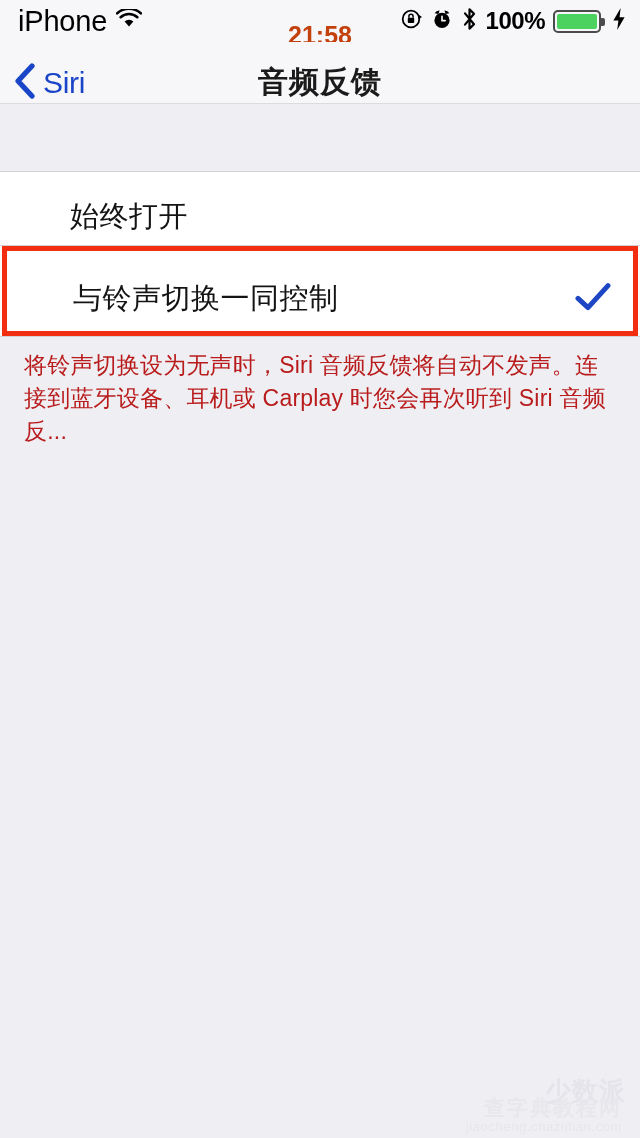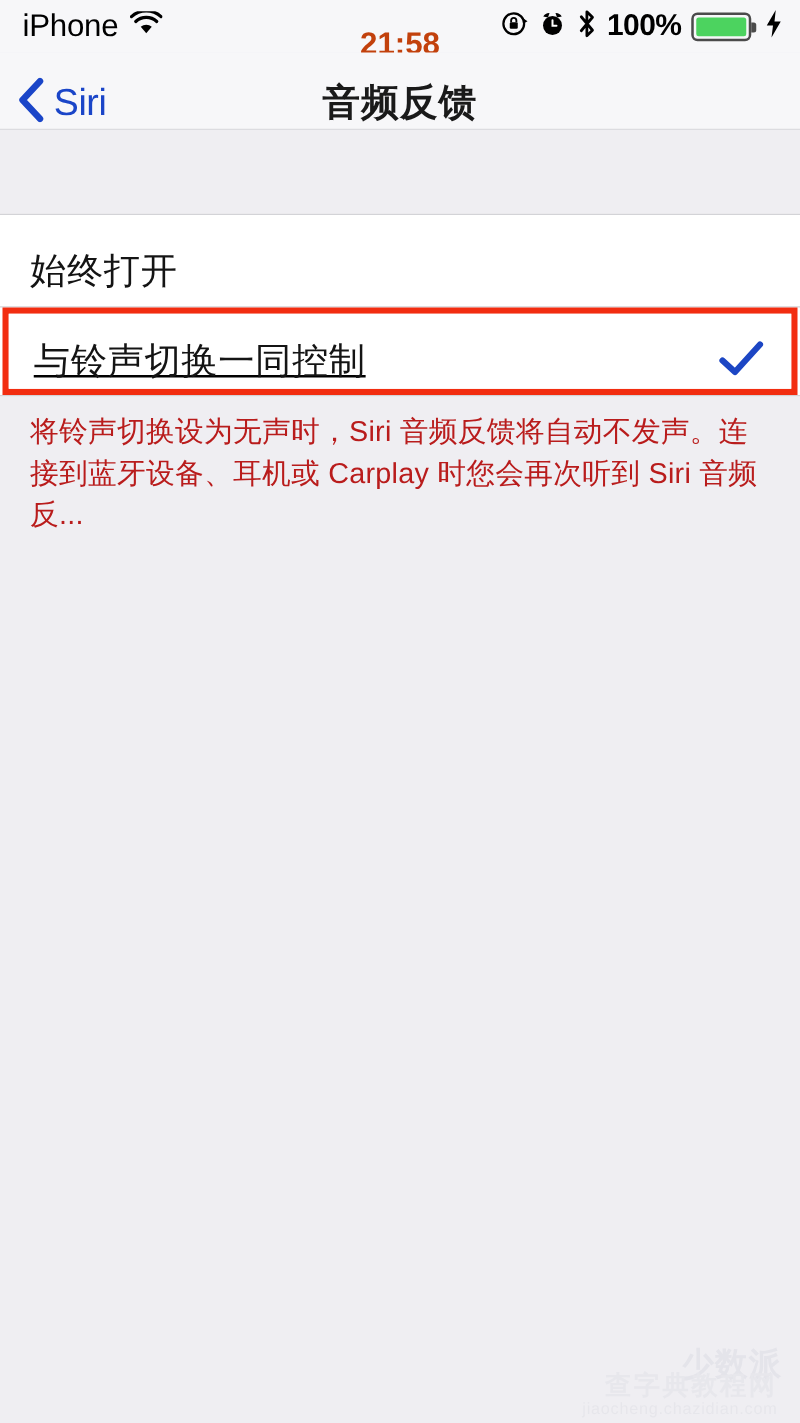--- a/index.html
+++ b/index.html
@@ -25,21 +25,21 @@
     position: relative;
     padding: 0 14px 0 18px;
     box-sizing: border-box;
   }
   .status-left {
     display: flex;
     align-items: center;
     gap: 9px;
   }
   .carrier-label {
-    font-size: 25px;
+    font-size: 29px;
     color: #000;
     letter-spacing: -0.2px;
   }
   .wifi-icon { display: block; }
   .status-center {
     position: absolute;
     left: 0;
     right: 0;
     text-align: center;
     font-size: 25px;
@@ -143,20 +143,21 @@
     border-bottom: 1px solid #d3d3d7;
   }
   .list-row {
     height: 73px;
     display: flex;
     align-items: center;
     padding: 16px 26px 0 24px;
     box-sizing: border-box;
     background: #ffffff;
     cursor: pointer;
+    margin-left: 46px;
   }
   .row-divider {
     height: 1px;
     background: #d3d3d7;
     margin-left: 0;
   }
   .row-label {
     font-size: 29px;
     color: #141414;
     letter-spacing: 0.5px;
@@ -167,24 +168,23 @@
   }
 
   
   .highlight-box {
     border: 5px solid #f22d10;
     box-sizing: border-box;
     margin: 0 2px;
     background: #ffffff;
   }
   .highlight-box .list-row {
-    height: 60px;
+    height: 80px;
     padding-left: 20px;
     padding-right: 22px;
-    text-decoration: underline;
   }
 
   .footer-note {
     padding: 12px 26px 0 24px;
     font-size: 23px;
     line-height: 33px;
     color: #b91c1c;
     letter-spacing: 0.2px;
   }
 

